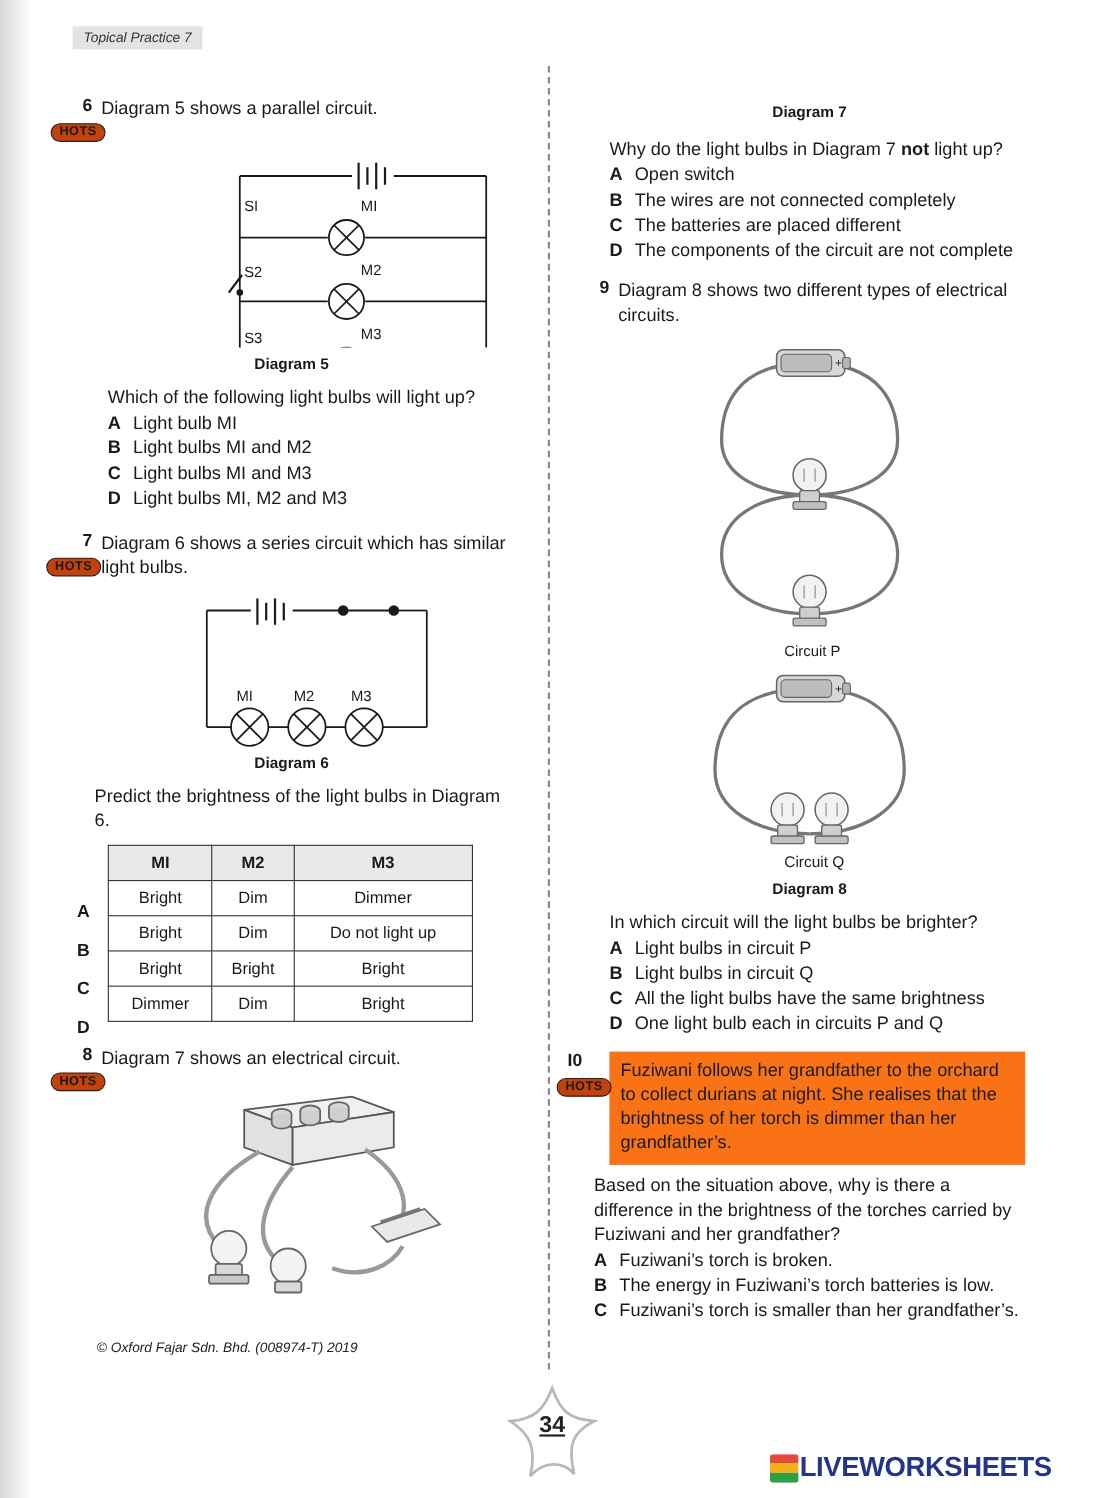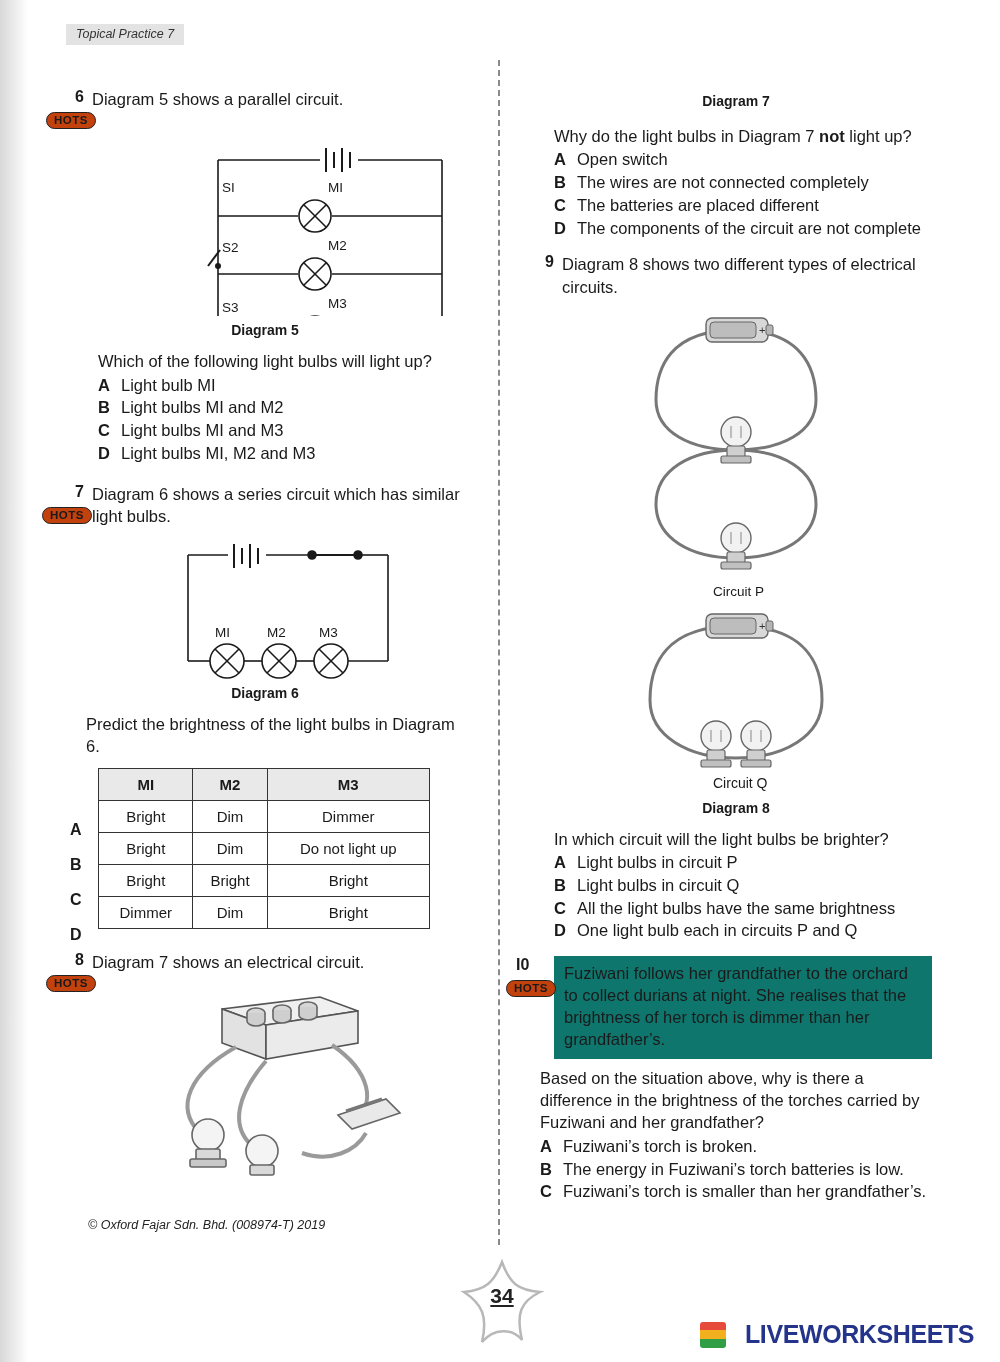--- a/index.html
+++ b/index.html
@@ -70,37 +70,37 @@
     padding:7px 4px;
   }
   table.predict th { background:#e9e9e9; font-weight:bold; }
   .rowlabel {
     position:absolute; left:0; font-weight:bold; font-size:16px;
   }
   .table-wrap { position:relative; margin-top:10px; }
 
   
   .scenario {
-    background:#0f766e;
+    background:#f97316;
     padding:7px 10px 8px 10px;
     font-size:16.5px; line-height:1.33;
     margin-bottom:8px;
   }
 
   
   .footer-copy {
     position:absolute; left:88px; top:1218px;
     font-size:12.5px; font-style:italic; color:#222;
   }
   .star-wrap { position:absolute; left:460px; top:1258px; width:84px; height:92px; }
   .page-no {
     position:absolute; left:0; top:26px; width:84px; text-align:center;
     font-size:21px; font-weight:bold; color:#222;text-decoration:underline;
   }
-  .lw-logo { position:absolute; left:700px; top:1320px; display:flex; align-items:center; gap:19px; }
+  .lw-logo { position:absolute; left:700px; top:1320px; display:flex; align-items:center; gap:1px; }
   .lw-box { width:26px; height:26px; border-radius:3px; overflow:hidden; display:flex; flex-direction:column; }
   .lw-box i { flex:1; display:block; }
   .lw-text { font-size:25px; font-weight:bold; color:#25348b; letter-spacing:-0.4px; }
 
   
   .edge {
     position:absolute; left:0; top:0; width:28px; height:1362px;
     background:linear-gradient(to right,#d8d8d8,#ffffff);
   }
 

